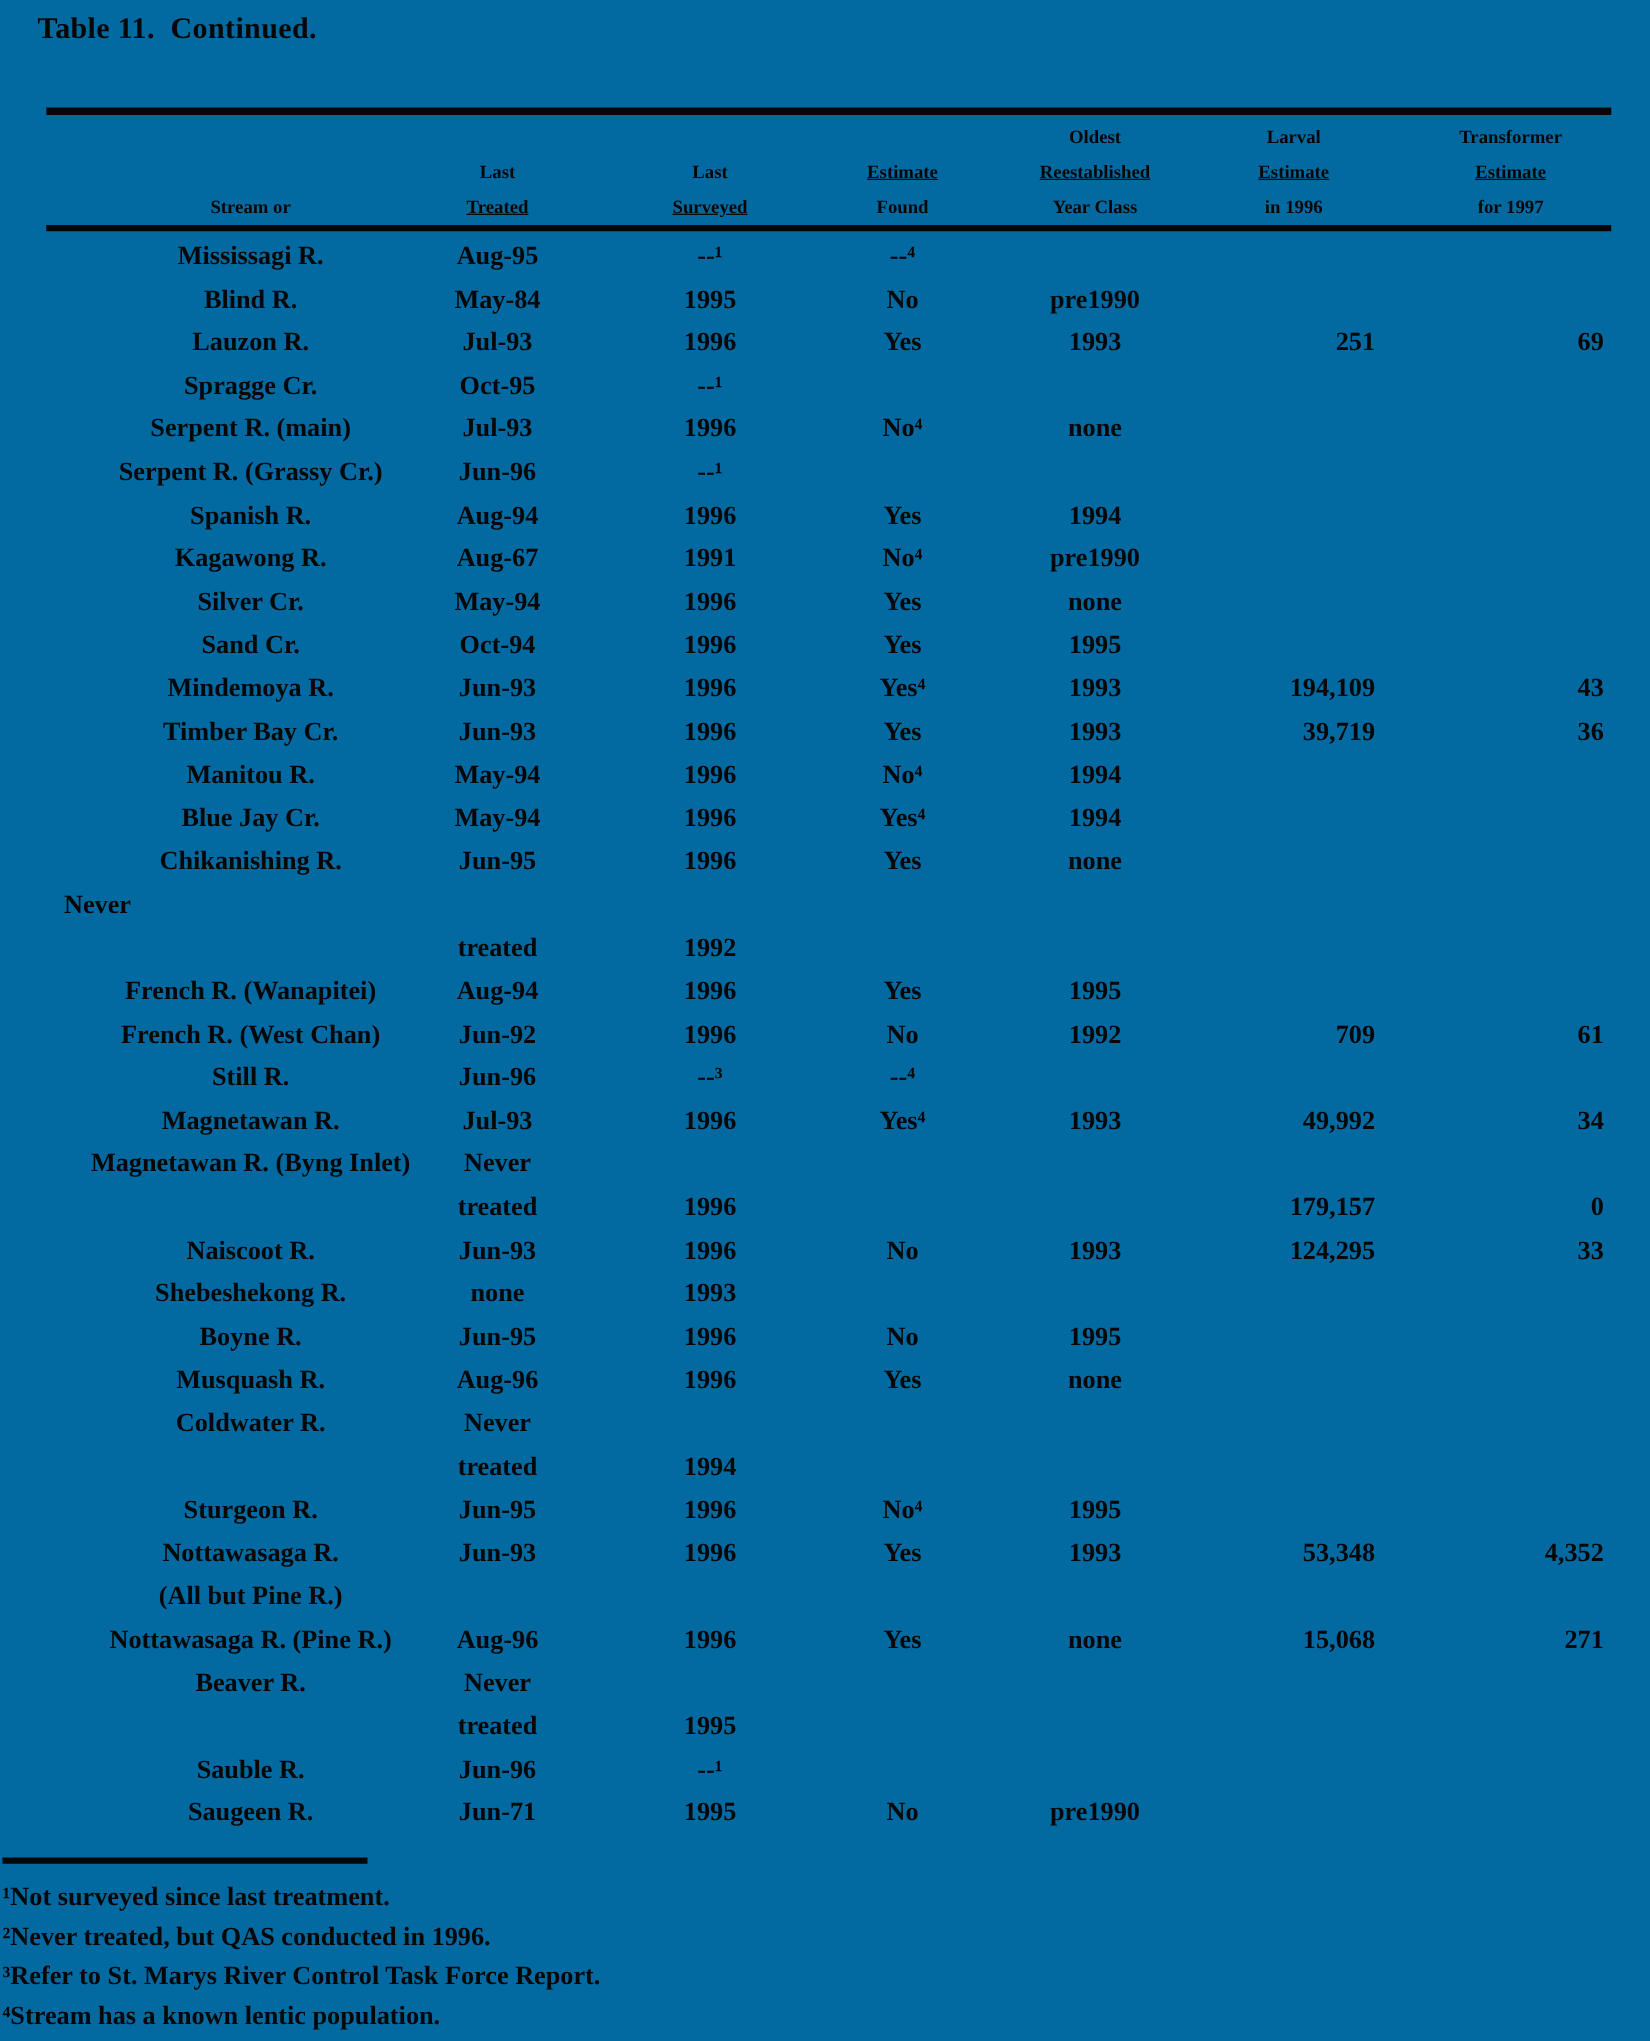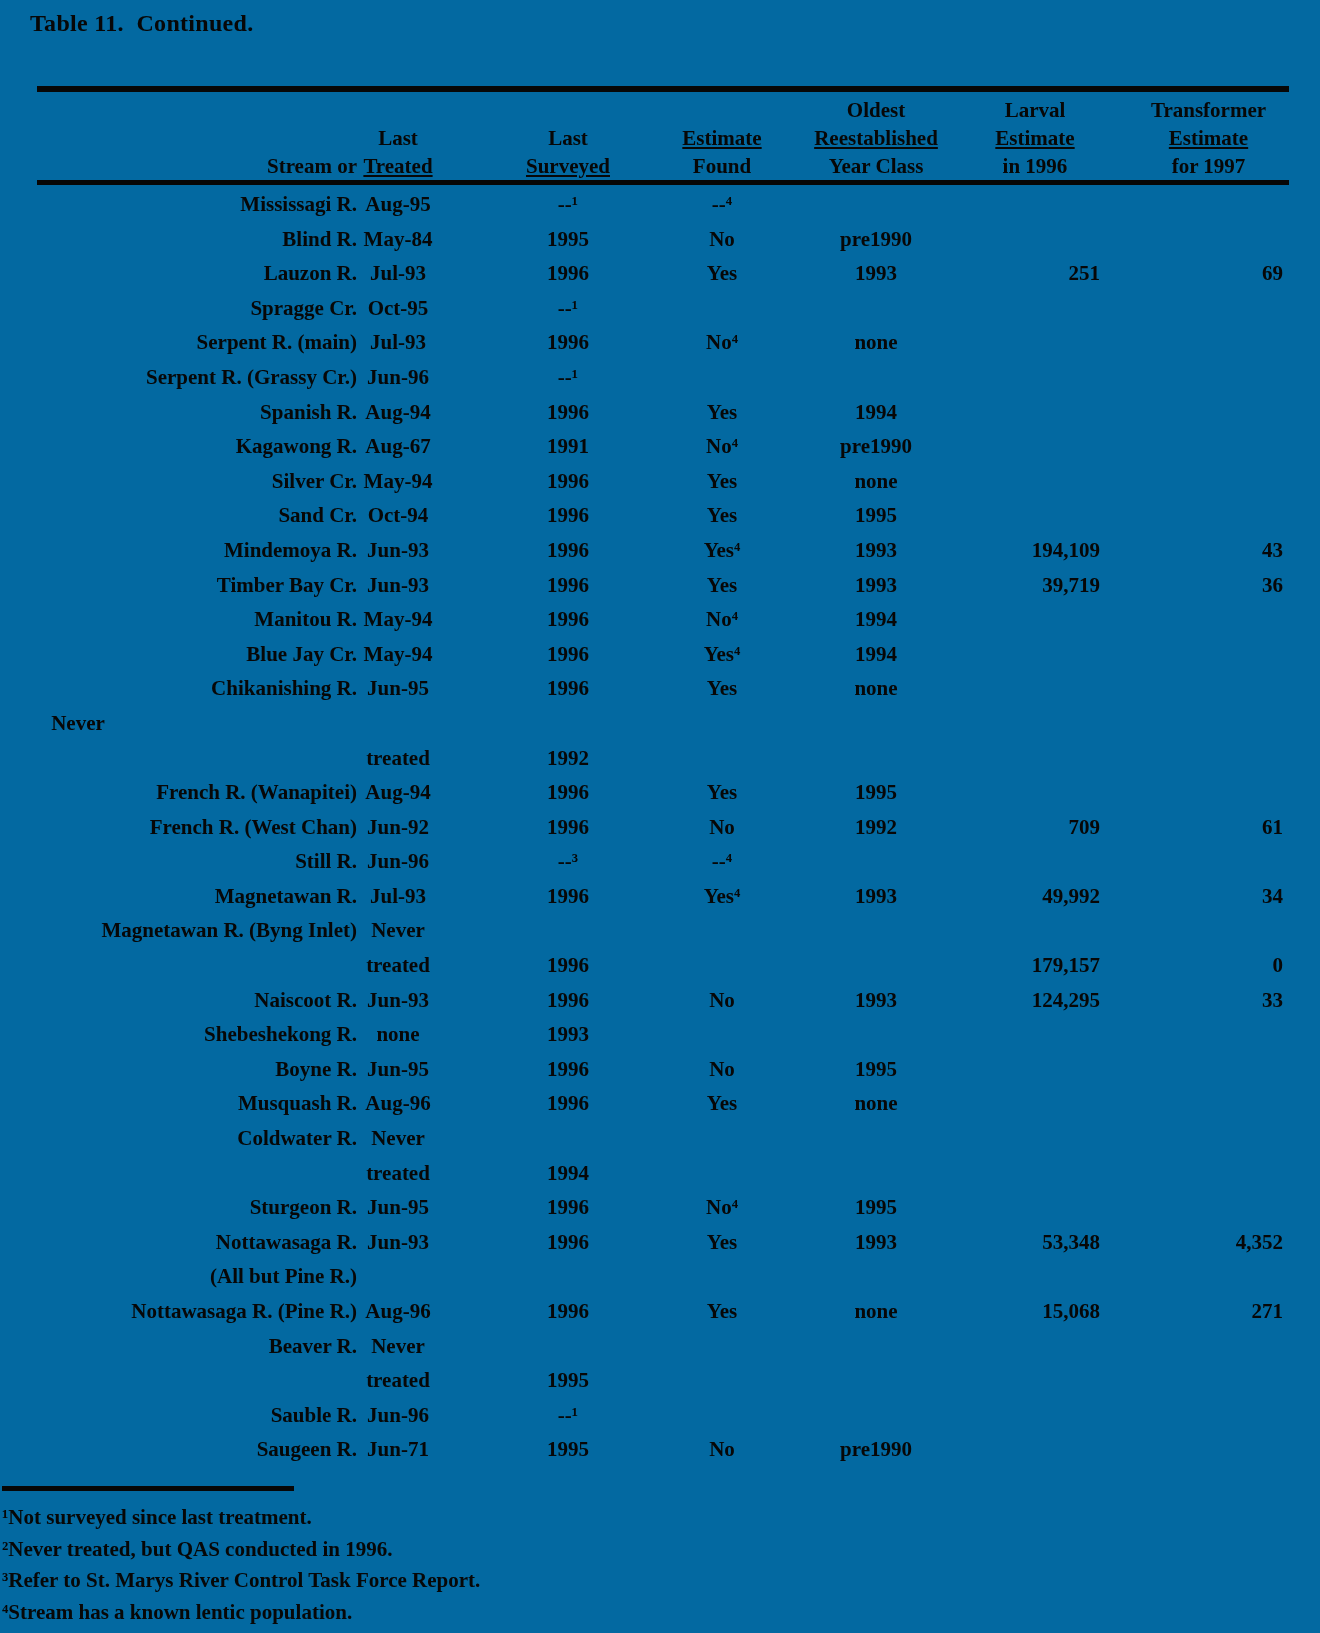--- a/index.html
+++ b/index.html
@@ -28,33 +28,33 @@
     width: 1252px;
   }
   .rule { background: #070707; }
   .rule-top { height: 6px; }
   .rule-mid { height: 5px; }
   .thead {
     display: flex;
     align-items: flex-end;
     padding-top: 4px;
   }
-  .hcell { font-size: 21px; }
+  .hcell { font-size: 15px; }
   .hl { height: 28px; line-height: 28px; white-space: pre; }
   .hl.u { text-decoration: underline; }
   .tbody { padding-top: 2px; }
   .trow {
     display: flex;
     height: 34.6px;
     line-height: 34.6px;
     font-size: 21px;
   }
   .cell { white-space: pre; }
   
-  .c1 { width: 320px; text-align: right; padding-left: 7px; box-sizing: border-box; }
+  .c1 { width: 320px; text-align: center; padding-left: 7px; box-sizing: border-box; }
   .c2 { width: 82px;  text-align: center; }
   .c3 { width: 96px;  margin-left: 81px; text-align: center; }
   .c4 { width: 100px; margin-left: 56px; text-align: center; }
   .c5 { width: 132px; margin-left: 38px; text-align: center; }
   .c6 { width: 130px; margin-left: 28px; text-align: right; }
   .c7 { width: 149px; margin-left: 34px; text-align: right; }
   .hcell.c6, .hcell.c7 { text-align: center; }
   .footer { position: absolute; left: 2px; top: 1486px; }
   .rule-foot { width: 292px; height: 5px; margin-bottom: 11px; }
   .footnote {

